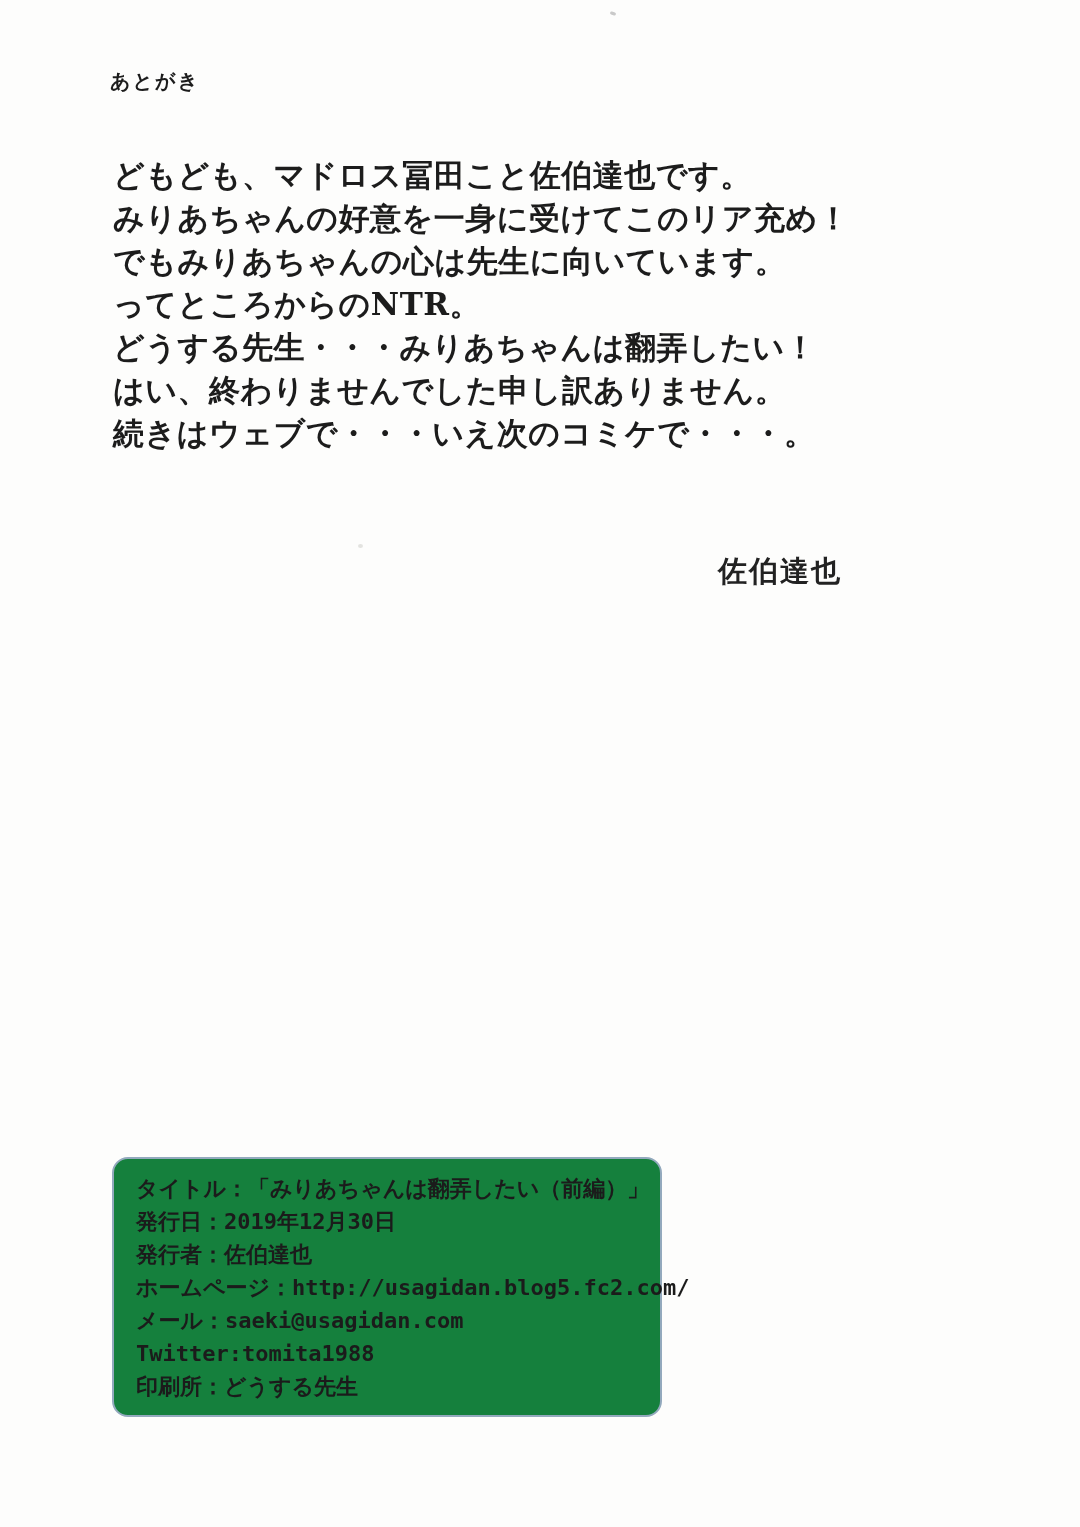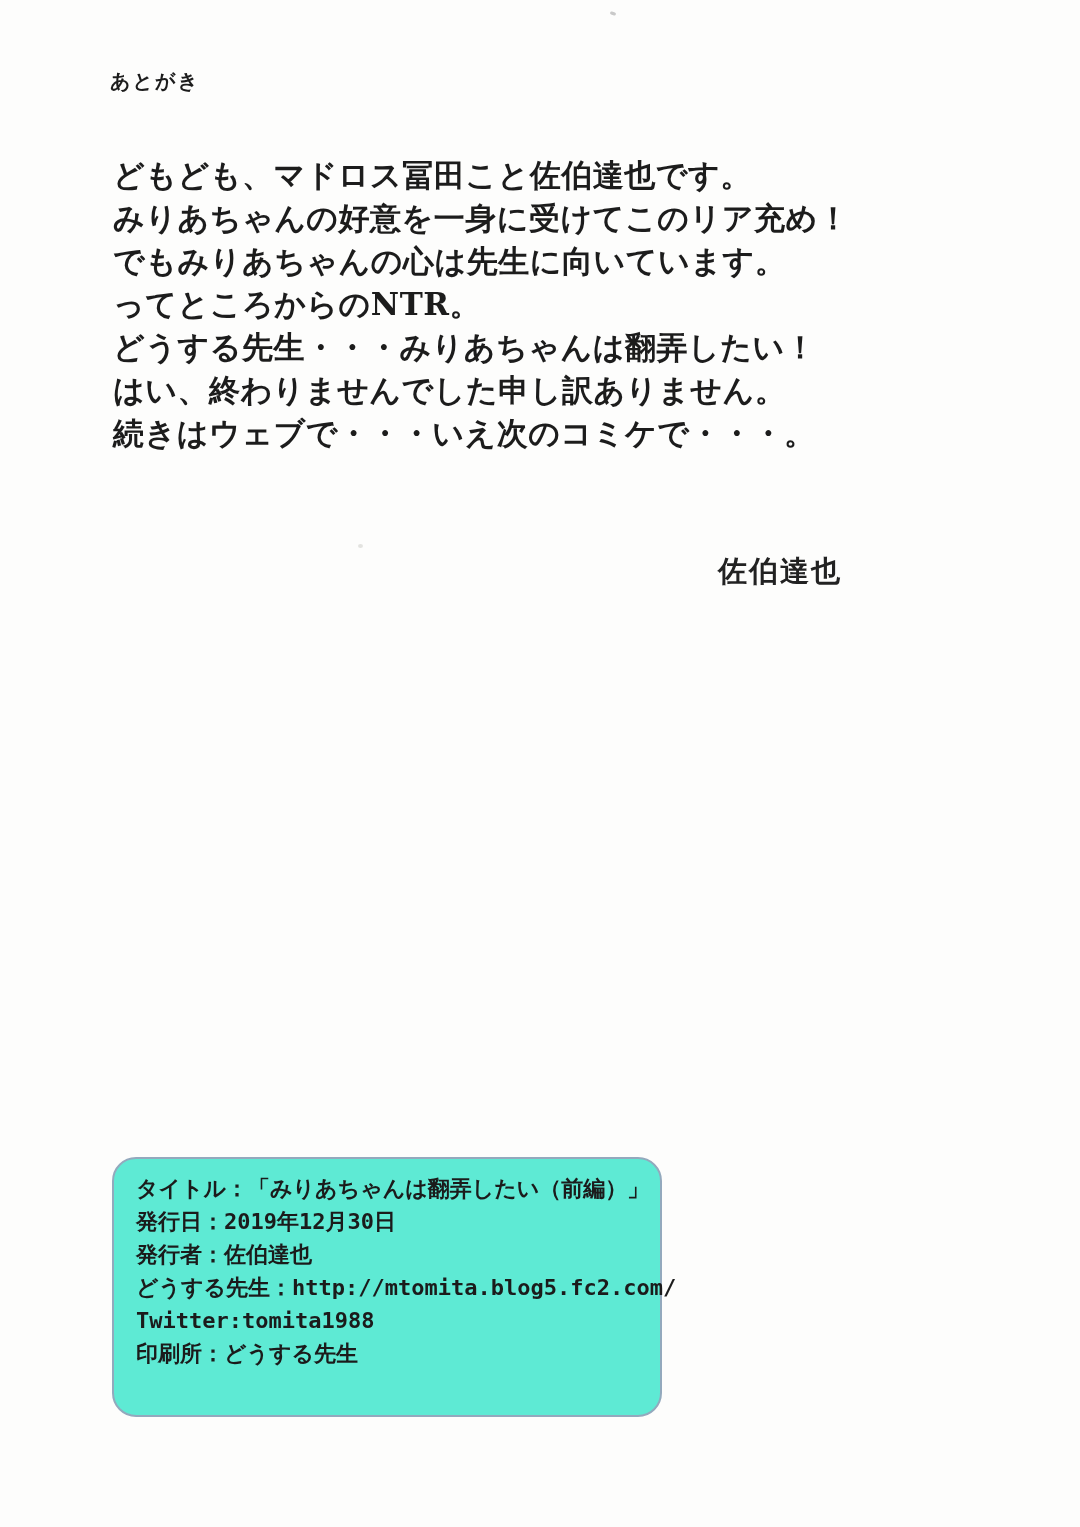--- a/index.html
+++ b/index.html
@@ -72,22 +72,22 @@
     letter-spacing: 2px;
     color: #222222;
     margin-left: 46px;
   }
   .colophon {
     position: absolute;
     left: 112px; top: 1157px;
     width: 550px; height: 260px;
     box-sizing: border-box;
     border: 2px solid #93a9bd;
-    border-radius: 24px;
-    background: #5eead4;
+    border-radius: 16px;
+    background: #15803d;
     padding: 13px 10px 0 22px;
   }
   .colophon .c-line {
     height: 33px;
     line-height: 33px;
     white-space: nowrap;
     font-family: "DejaVu Sans Mono", "Liberation Mono", monospace;
     font-size: 22px;
     font-weight: 700;
     color: #1b1b1b;
@@ -113,18 +113,19 @@
     <div class="line">はい、終わりませんでした申し訳ありません。</div>
     <div class="line">続きはウェブで・・・いえ次のコミケで・・・。</div>
   </div>
 
   <div class="signature">佐伯達也</div>
 
   <div class="colophon">
     <div class="c-line">タイトル：「みりあちゃんは翻弄したい（前編）」</div>
     <div class="c-line">発行日：2019年12月30日</div>
     <div class="c-line">発行者：佐伯達也</div>
-    <div class="c-line">どうする先生：http://mtomita.blog5.fc2.com/</div>
+    <div class="c-line">ホームページ：http://usagidan.blog5.fc2.com/</div>
+    <div class="c-line">メール：saeki@usagidan.com</div>
     <div class="c-line">Twitter:tomita1988</div>
     <div class="c-line">印刷所：どうする先生</div>
   </div>
 
 </div>
 
 </body></html>

